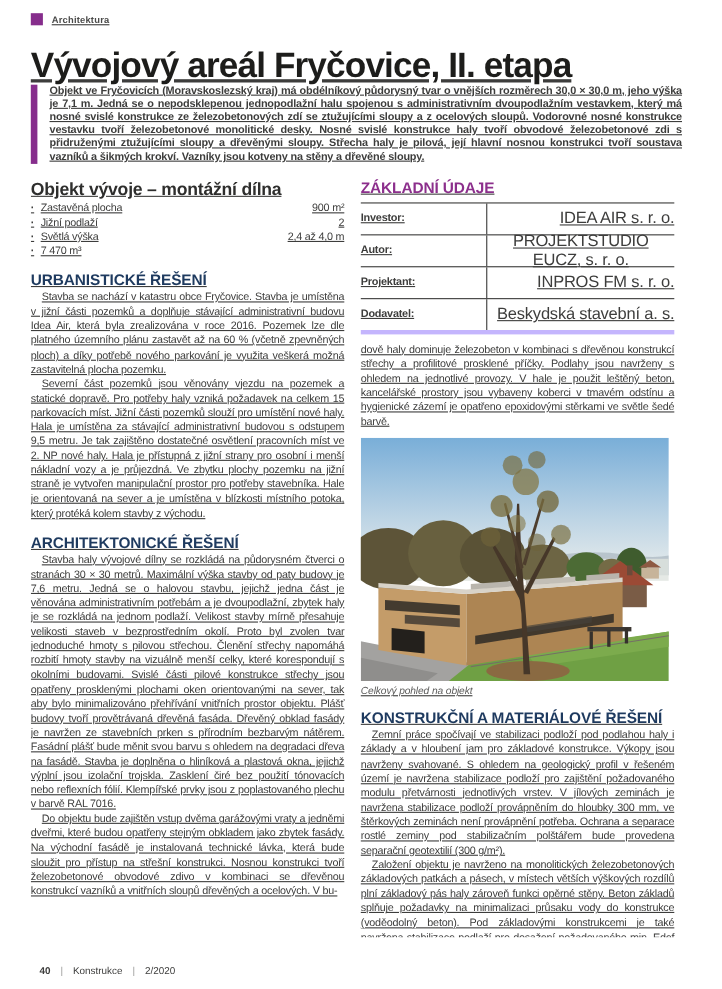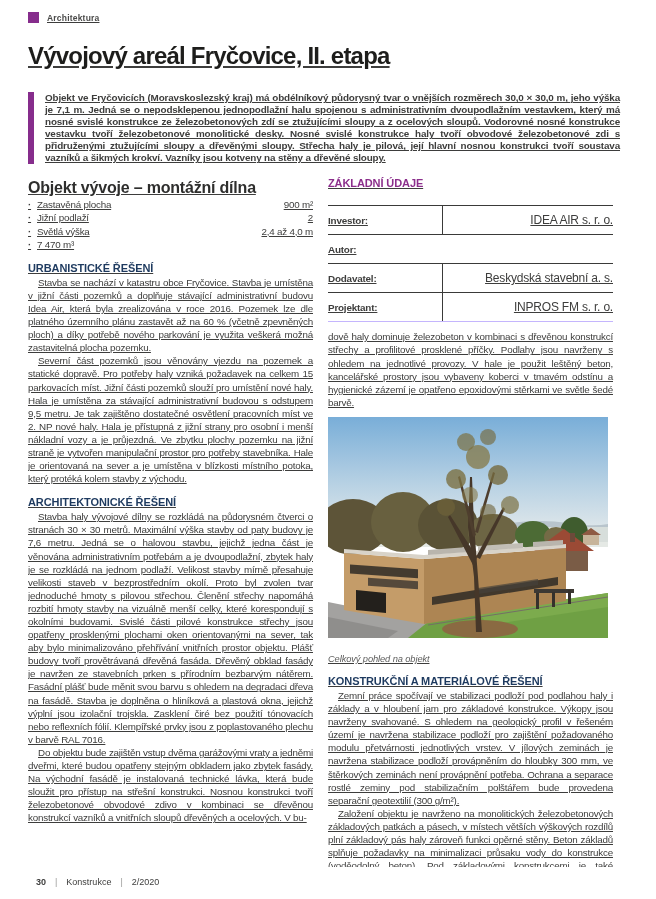--- a/index.html
+++ b/index.html
@@ -6,25 +6,25 @@
   html,body { width:656px; height:899px; background:#ffffff; overflow:hidden;
     font-family:"Liberation Sans", sans-serif; color:#3d3d3c; }
   .page { position:relative; width:656px; height:899px; padding:10px 36px 0 28px;text-decoration:underline; }
 
   
   .kicker { display:flex; align-items:center; gap:8px; margin-top:2px; }
   .kicker-sq { width:11px; height:11px; background:#862d8c; display:inline-block; }
   .kicker-text { font-size:8.5px; font-weight:700; color:#4a4a49; letter-spacing:.2px; }
 
   
-  h1.title { margin-top:20px; font-size:24px; font-weight:700; color:#1d1d1b;
+  h1.title { margin-top:20px; font-size:32px; font-weight:700; color:#1d1d1b;
     letter-spacing:-.8px; line-height:1.05; }
 
   
-  .lead { margin-top:24px; border-left:6px solid #862d8c; padding-left:11px;
+  .lead { margin-top:0; border-left:6px solid #862d8c; padding-left:11px;
     font-size:9.9px; font-weight:700; color:#3d3d3c; line-height:1.215;
     letter-spacing:-.15px; text-align:justify; }
 
   
   .columns { display:flex; gap:15px; margin-top:13px; height:690px; overflow:hidden; }
   .col { width:285px; flex:0 0 285px; }
 
   .body { font-size:9.8px; line-height:13.1px; letter-spacing:-.2px;
     text-align:justify; color:#3d3d3c; }
   .body.indent { text-indent:10px; }
@@ -32,35 +32,35 @@
 
   .spec-head { margin-top:2px; font-size:16px; font-weight:700; color:#2e2e2d;
     letter-spacing:-.2px; }
   .specs { list-style:none; margin-top:1px; }
   .specs li { display:flex; align-items:baseline; font-size:9.8px; line-height:13.1px;
     letter-spacing:-.2px; }
   .spec-bullet { width:9px; text-align:left; color:#3d3d3c; font-weight:700; }
   .spec-label { flex:1; }
   .spec-value { text-align:right; white-space:nowrap; }
 
-  .sec-head { margin-top:11px; margin-bottom:2px; font-size:11px; font-weight:700;
+  .sec-head { margin-top:11px; margin-bottom:2px; font-size:14px; font-weight:700;
     color:#1e3a5f; letter-spacing:-.1px; }
   .sec-head.purple { color:#8c2f8c; margin-top:0; }
 
   
-  .info-table { margin-top:16px; margin-bottom:8px; border-bottom:1px solid #c4b5fd; }
+  .info-table { margin-top:6px; margin-bottom:8px; border-bottom:4px solid #c4b5fd; }
   .info-row { display:flex; align-items:center; height:29px; border-top:1px solid #3a3a39; }
   .info-label { flex:0 0 40%; font-size:9.9px; font-weight:700; color:#3d3d3c; letter-spacing:-.2px; }
-  .info-value { flex:1; font-size:12px; text-align:center; letter-spacing:-.2px;
+  .info-value { flex:1; font-size:15px; text-align:center; letter-spacing:-.2px;
     border-left:1px solid #3a3a39; align-self:stretch; display:flex;
     align-items:center; justify-content:flex-end; }
 
   figure { margin-top:8px; }
   figure svg { display:block; width:280px; height:221px; }
-  figcaption { margin-top:16px; font-size:9.3px; font-style:italic; color:#5c5c5b;
+  figcaption { margin-top:4px; font-size:9.3px; font-style:italic; color:#5c5c5b;
     letter-spacing:-.1px; }
 
   
   .footer { position:absolute; left:36px; bottom:12px; font-size:9px; color:#3d3d3c;
     display:flex; gap:9px; align-items:baseline; }
   .pg-num { font-weight:700; }
   .pg-sep { color:#9a9a99; }
 </style>
 </head>
 <body>
@@ -115,28 +115,29 @@
     <div class="col">
       <h2 class="sec-head purple">ZÁKLADNÍ ÚDAJE</h2>
 
       <div class="info-table">
         <div class="info-row">
           <span class="info-label">Investor:</span>
           <span class="info-value">IDEA AIR s. r. o.</span>
         </div>
         <div class="info-row">
           <span class="info-label">Autor:</span>
+          <span class="info-value">PROJEKTSTUDIO EUCZ, s. r. o.</span>
+        </div>
+        <div class="info-row">
+          <span class="info-label">Projektant:</span>
+          <span class="info-value">INPROS FM s. r. o.</span>
         </div>
         <div class="info-row">
           <span class="info-label">Dodavatel:</span>
           <span class="info-value">Beskydská stavební a. s.</span>
-        </div>
-        <div class="info-row">
-          <span class="info-label">Projektant:</span>
-          <span class="info-value">INPROS FM s. r. o.</span>
         </div>
       </div>
 
       <p class="body">dově haly dominuje železobeton v kombinaci s dřevěnou konstrukcí střechy a profilitové prosklené příčky. Podlahy jsou navrženy s ohledem na jednotlivé provozy. V hale je použit leštěný beton, kancelářské prostory jsou vybaveny koberci v tmavém odstínu a hygienické zázemí je opatřeno epoxidovými stěrkami ve světle šedé barvě.</p>
 
       <figure>
         <svg viewBox="0 0 280 221" preserveAspectRatio="none">
           <defs>
             <linearGradient id="sky" x1="0" y1="0" x2="0" y2="1">
               <stop offset="0" stop-color="#79aed8"></stop>
@@ -219,20 +220,20 @@
       </figure>
 
       <h2 class="sec-head">KONSTRUKČNÍ A MATERIÁLOVÉ ŘEŠENÍ</h2>
       <p class="body indent">Zemní práce spočívají ve stabilizaci podloží pod podlahou haly i základy a v hloubení jam pro základové konstrukce. Výkopy jsou navrženy svahované. S ohledem na geologický profil v řešeném území je navržena stabilizace podloží pro zajištění požadovaného modulu přetvárnosti jednotlivých vrstev. V jílových zeminách je navržena stabilizace podloží provápněním do hloubky 300 mm, ve štěrkových zeminách není provápnění potřeba. Ochrana a separace rostlé zeminy pod stabilizačním polštářem bude provedena separační geotextilií (300 g/m²).</p>
       <p class="body indent">Založení objektu je navrženo na monolitických železobetonových základových patkách a pásech, v místech větších výškových rozdílů plní základový pás haly zároveň funkci opěrné stěny. Beton základů splňuje požadavky na minimalizaci průsaku vody do konstrukce (voděodolný beton). Pod základovými konstrukcemi je také navržena stabilizace podlaží pro dosažení požadovaného min. Edef = 65 MPa. Na stabilizované podloží pod podlahou haly (min. Edef = 80 MPa) bude proveden hutněný pískový podsyp jako podklad pro hydroizolaci stavby.</p>
     </div>
 
   </div>
 
   <div class="footer">
-    <span class="pg-num">30</span>
+    <span class="pg-num">40</span>
     <span class="pg-sep">|</span>
     <span>Konstrukce</span>
     <span class="pg-sep">|</span>
     <span>2/2020</span>
   </div>
 
 </div>
 
 </body></html>

